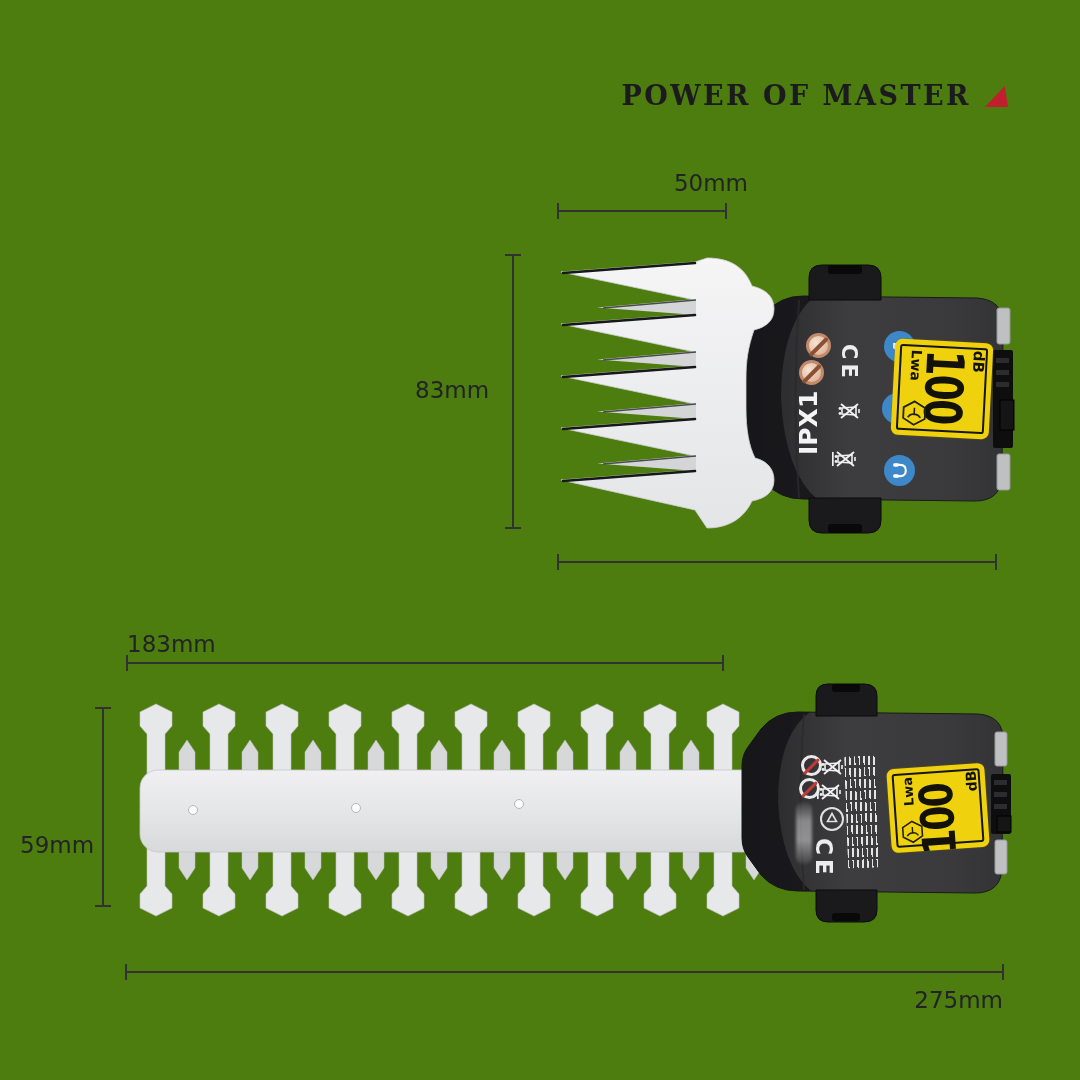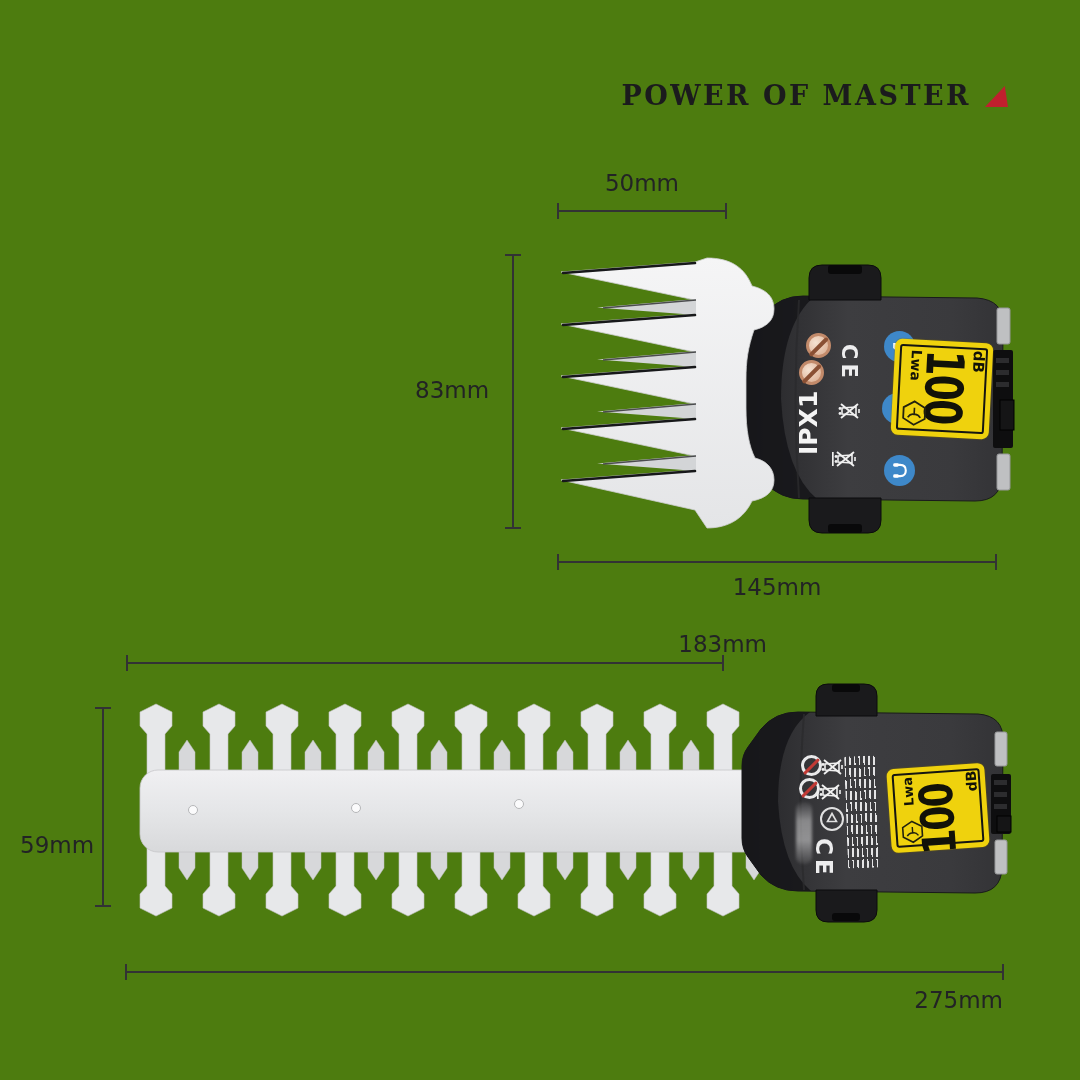--- a/index.html
+++ b/index.html
@@ -17,27 +17,27 @@
   .brand-tri{width:23px;height:21px;background:var(--accent-red);clip-path:polygon(0 100%,100% 100%,86% 0);align-self:flex-end;margin-bottom:4px;}
 
   
   .dim-label{position:absolute;font-size:23px;color:#222325;}
   .dim-h{position:absolute;height:2px;background:var(--dim-line);}
   .dim-h::before,.dim-h::after{content:"";position:absolute;top:-7px;width:2px;height:16px;background:var(--dim-line);}
   .dim-h::before{left:-1px}.dim-h::after{right:-1px}
   .dim-v{position:absolute;width:2px;background:var(--dim-line);}
   .dim-v::before,.dim-v::after{content:"";position:absolute;left:-7px;width:16px;height:2px;background:var(--dim-line);}
   .dim-v::before{top:-1px}.dim-v::after{bottom:-1px}
-  .lbl-50{left:558px;top:170px;width:168px;text-align:center;}
+  .lbl-50{left:580px;top:170px;width:168px;text-align:right;}
   .line-50{left:558px;top:210px;width:168px;}
   .lbl-83{left:415px;top:377px;width:82px;text-align:left;}
   .line-83{left:512px;top:255px;height:273px;}
   .lbl-145{left:558px;top:574px;width:438px;text-align:center;}
   .line-145{left:558px;top:561px;width:438px;}
-  .lbl-183{left:127px;top:631px;width:640px;text-align:right;}
+  .lbl-183{left:127px;top:631px;width:640px;text-align:left;}
   .line-183{left:127px;top:662px;width:596px;}
   .lbl-59{left:20px;top:832px;width:72px;text-align:right;}
   .line-59{left:102px;top:708px;height:198px;}
   .lbl-275{left:126px;top:987px;width:877px;text-align:right;}
   .line-275{left:126px;top:971px;width:877px;}
 
   .psvg{position:absolute;}
   .svg-top{left:545px;top:248px;width:470px;height:292px;}
   .svg-bot{left:98px;top:678px;width:920px;height:272px;}
 
@@ -90,21 +90,20 @@
   <div class="brand">
     <span class="brand-text">POWER OF MASTER</span>
     <span class="brand-tri"></span>
   </div>
 
   <section>
     <span class="dim-label lbl-50">50mm</span>
     <div class="dim-h line-50"></div>
     <span class="dim-label lbl-83">83mm</span>
     <div class="dim-v line-83"></div>
-    <span class="dim-label lbl-145">145mm</span>
     <div class="dim-h line-145"></div>
 
     <svg class="psvg svg-top" viewBox="0 0 470 292">
       <defs>
         <linearGradient id="bladeG1" x1="0" y1="0" x2="0" y2="1">
           <stop offset="0" stop-color="#f5f5f6"></stop>
             <stop offset="1" stop-color="#e4e5e7"></stop>
         </linearGradient>
         <linearGradient id="bodyG1" x1="0" y1="0" x2="1" y2="0">
           <stop offset="0" stop-color="#1d1d1f"></stop>

